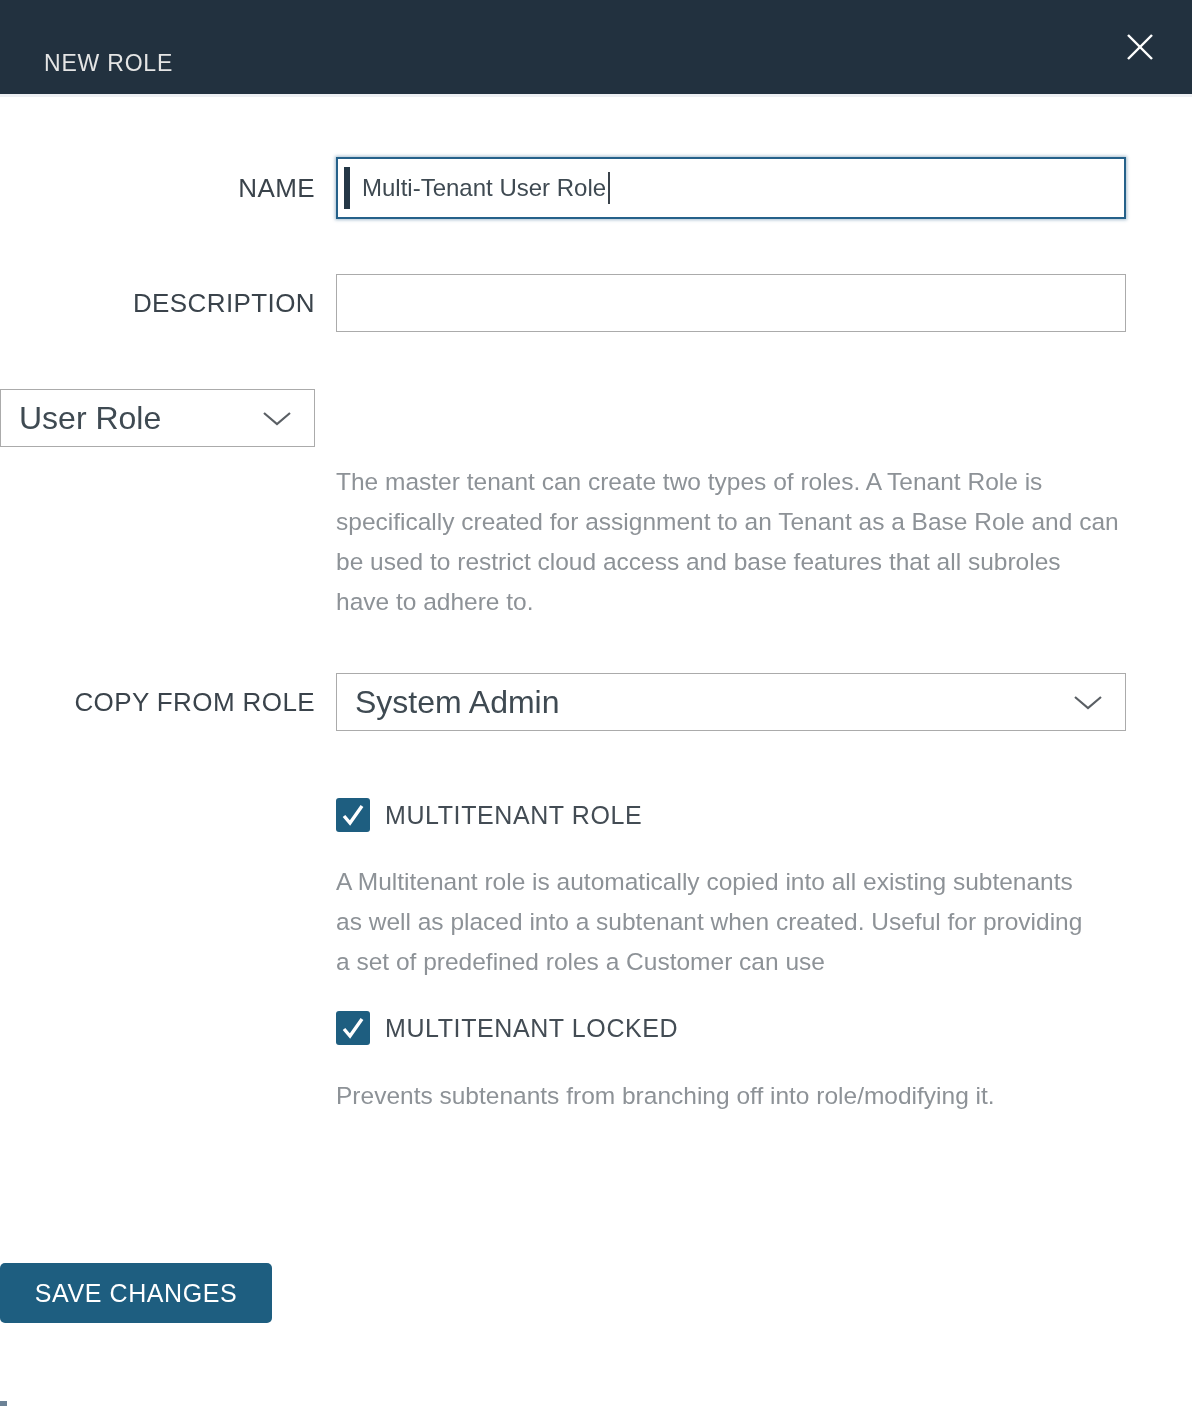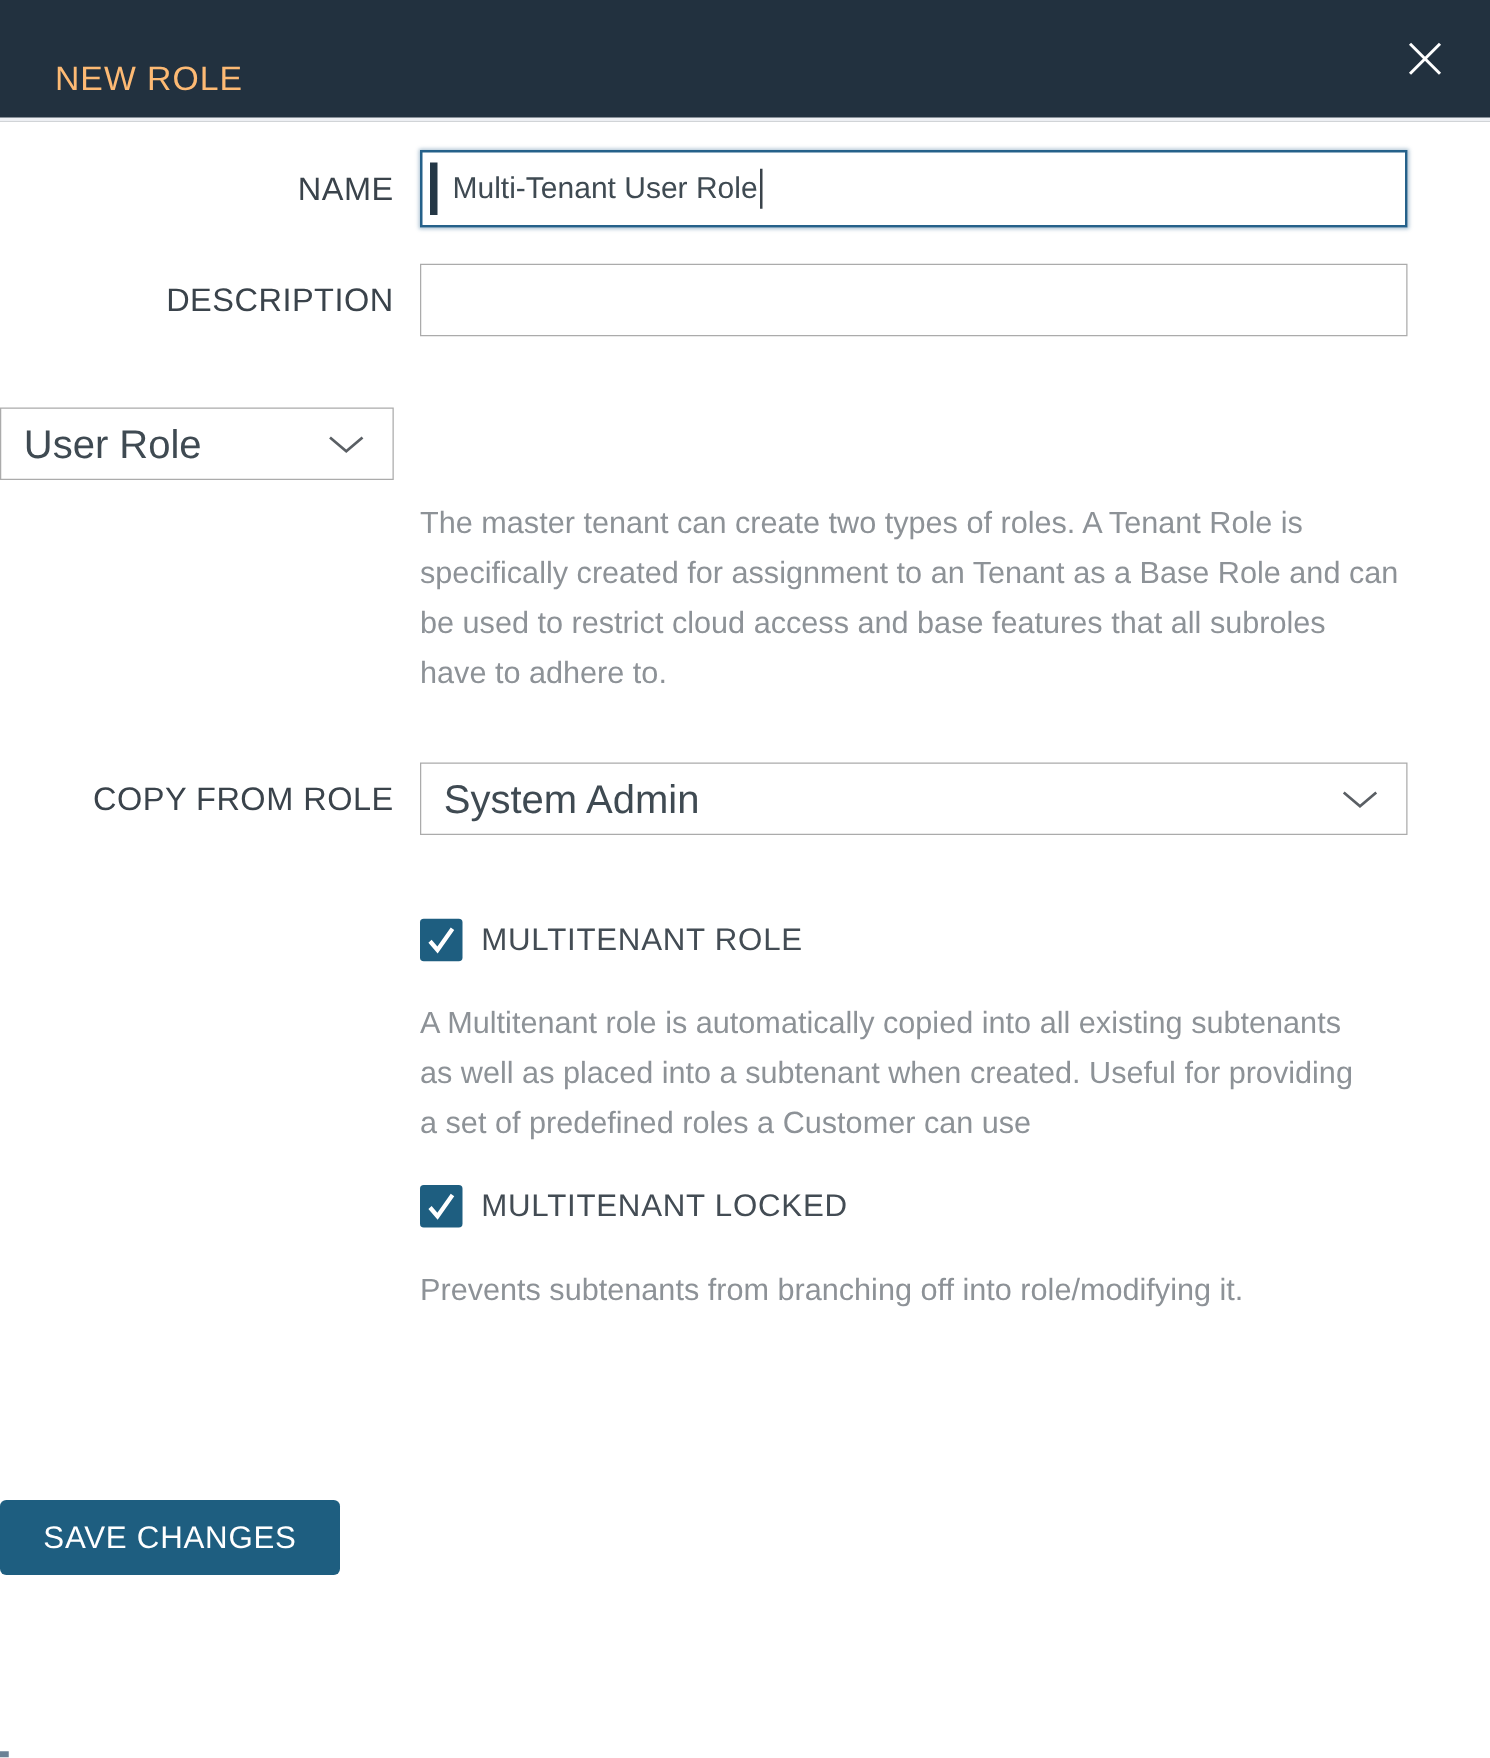--- a/index.html
+++ b/index.html
@@ -15,22 +15,22 @@
   .modal-header {
     height: 97px;
     background: #22313F;
     display: flex;
     align-items: center;
     justify-content: space-between;
     padding: 0 30px 0 44px;
     border-bottom: 3px solid #edeff3;
   }
   .modal-title {
-    color: #fdba74;
-    font-size: 27px;
+    color: #e5e5e5;
+    font-size: 23px;
     font-weight: 400;
     letter-spacing: 0.8px;
     margin-top: 32px;
   }
   .close-btn {
     background: transparent;
     border: none;
     cursor: pointer;
     width: 44px; height: 44px;
     display: flex; align-items: center; justify-content: center;
@@ -44,22 +44,22 @@
     align-items: center;
   }
   .field-label {
     text-align: right;
     font-size: 26px;
     color: #3A434B;
     letter-spacing: 0.4px;
   }
   .col2 { grid-column: 2; }
 
-  .row-name  { margin-top: 23px; border-radius: 12px; }
-  .row-desc  { margin-top: 29px; }
+  .row-name  { margin-top: 60px; border-radius: 12px; }
+  .row-desc  { margin-top: 55px; }
   .row-type  { margin-top: 57px; }
   .row-copy  { margin-top: 51px; }
 
   
   .textbox {
     position: relative;
     height: 62px;
     border: 2px solid #25618A;
     box-shadow: 0 0 3px 1px rgba(42, 97, 138, 0.40);
     background: #fff;

